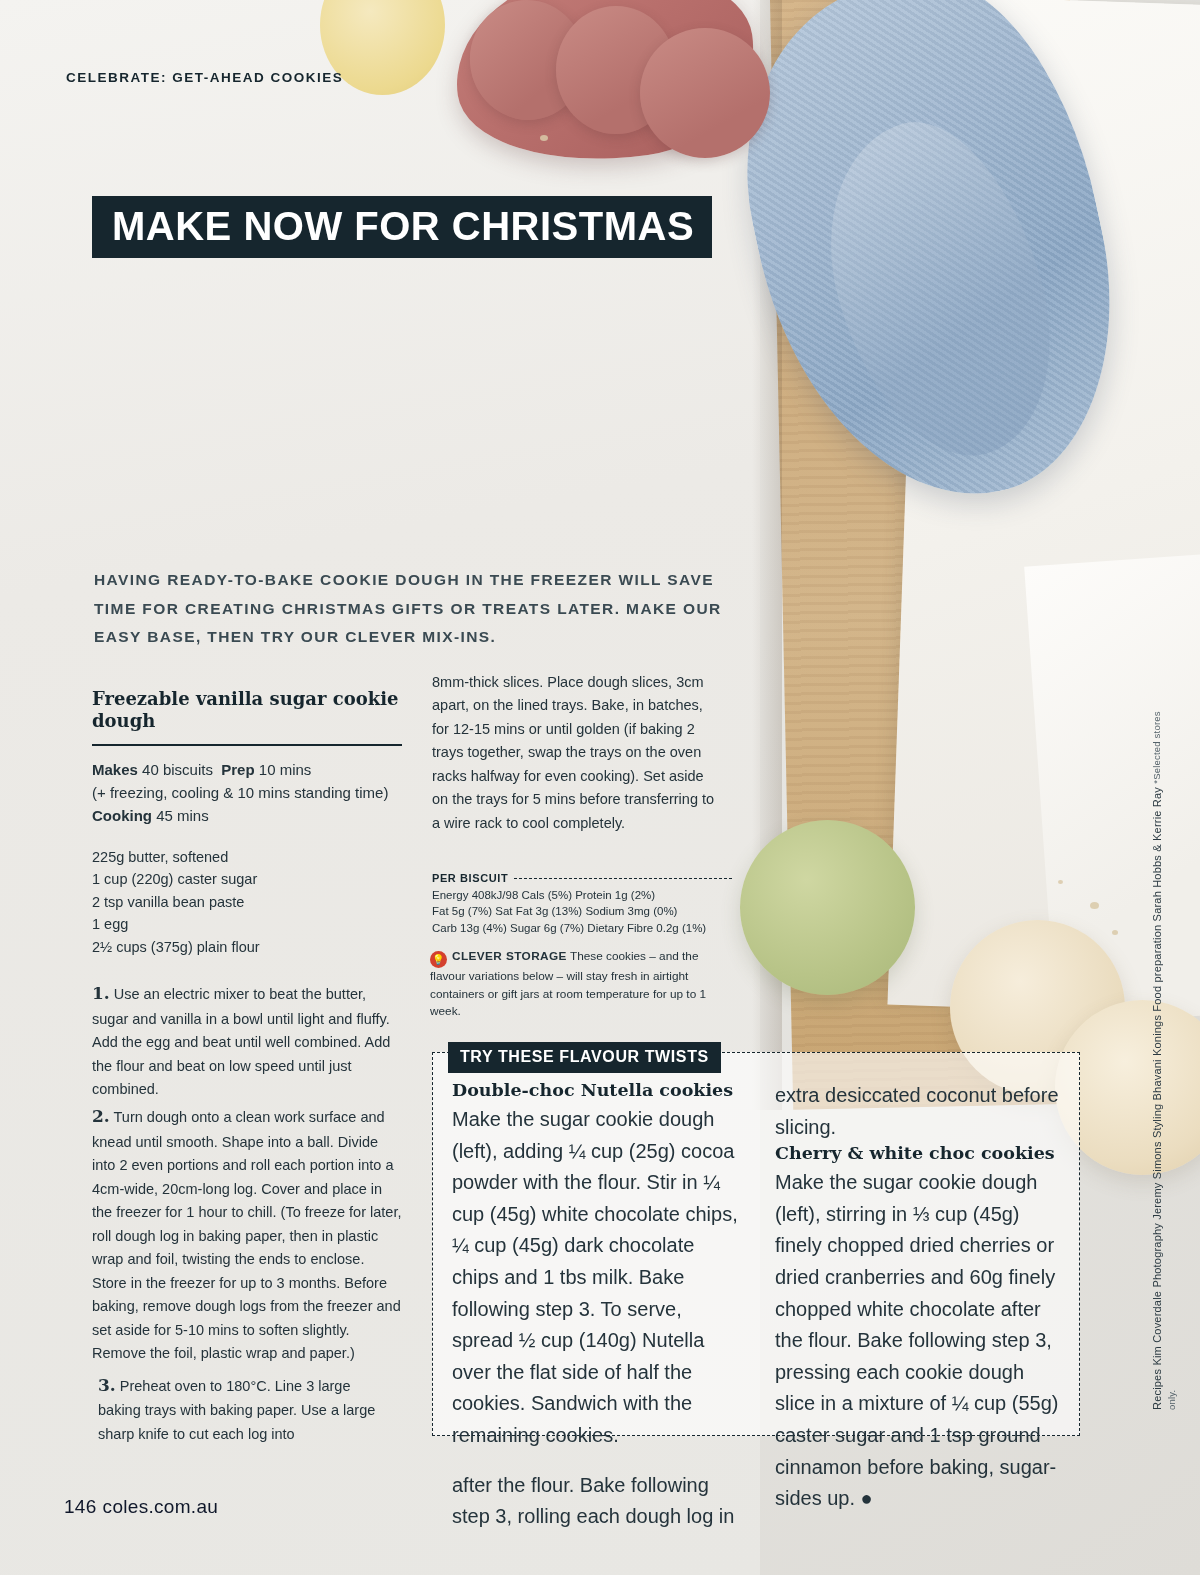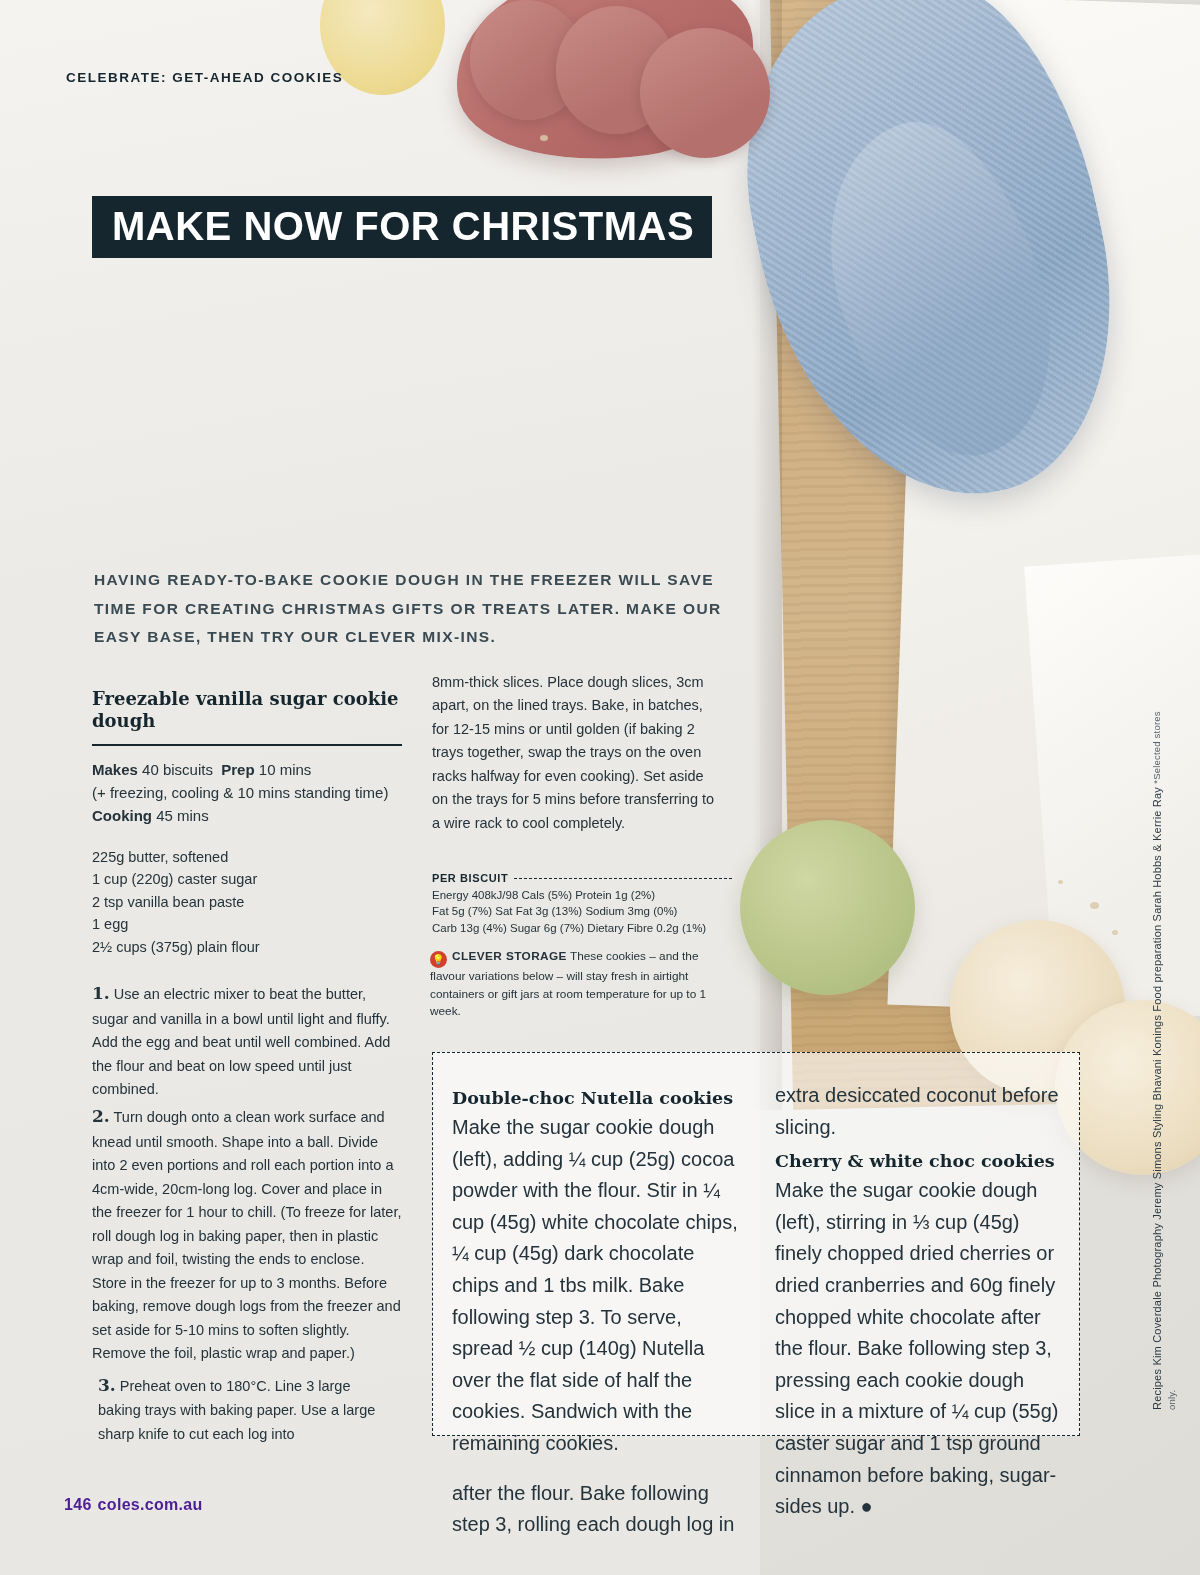--- a/index.html
+++ b/index.html
@@ -318,21 +318,21 @@
     position: absolute;
     left: 452px; top: 1080px;
     width: 612px;
     column-count: 2;
     column-gap: 34px;
   }
   .twist h3 {
     font-family: "DejaVu Serif", serif;
     font-size: 17.5px;
     font-weight: bold;
-    margin: 8px 0 4px 0;
+    margin: 0 0 4px 0;
     color: #16262e;
   }
   .twist p {
     margin: 0 0 18px 0;
     font-size: 20px;
     line-height: 1.58;
     color: #24333b;
   }
 
   
@@ -349,23 +349,23 @@
     letter-spacing: .2px;
   }
   .credits .note {
     font-size: 9.5px;
     color: #54626a;
   }
 
   .folio {
     position: absolute;
     left: 64px; top: 1496px;
-    font-size: 16px;
-    font-weight: bold;
-    color: #4c1d95;
+    font-size: 19px;
+    font-weight: normal;
+    color: #0f172a;
     letter-spacing: .3px;
   }
   .folio .num { margin-right: 6px; }
 </style>
 </head>
 <body>
 
 <div class="bg"></div>
 <div class="bg-paper-left"></div>
 <div class="board"></div>
@@ -446,20 +446,21 @@
       <div>Carb 13g (4%) Sugar 6g (7%) Dietary Fibre 0.2g (1%)</div>
     </div>
   </div>
 
   <div class="clever">
     <span class="clever-badge">💡</span><b>CLEVER STORAGE</b>
     <span>These cookies – and the flavour variations below – will stay fresh in airtight containers or gift jars at room temperature for up to 1 week.</span>
   </div>
 
   <div class="twists"></div>
+  <div class="twists-label">TRY THESE FLAVOUR TWISTS</div>
   <div class="twist-cols">
     <div class="twist">
       <h3>Double-choc Nutella cookies</h3>
       <p>Make the sugar cookie dough (left), adding ¼ cup (25g) cocoa powder with the flour. Stir in ¼ cup (45g) white chocolate chips, ¼ cup (45g) dark chocolate chips and 1 tbs milk. Bake following step 3. To serve, spread ½ cup (140g) Nutella over the flat side of half the cookies. Sandwich with the remaining cookies.</p>
     </div>
     <div class="twist cont">
       <p>after the flour. Bake following step 3, rolling each dough log in extra desiccated coconut before slicing.</p>
     </div>
     <div class="twist">
       <h3>Cherry &amp; white choc cookies</h3>

